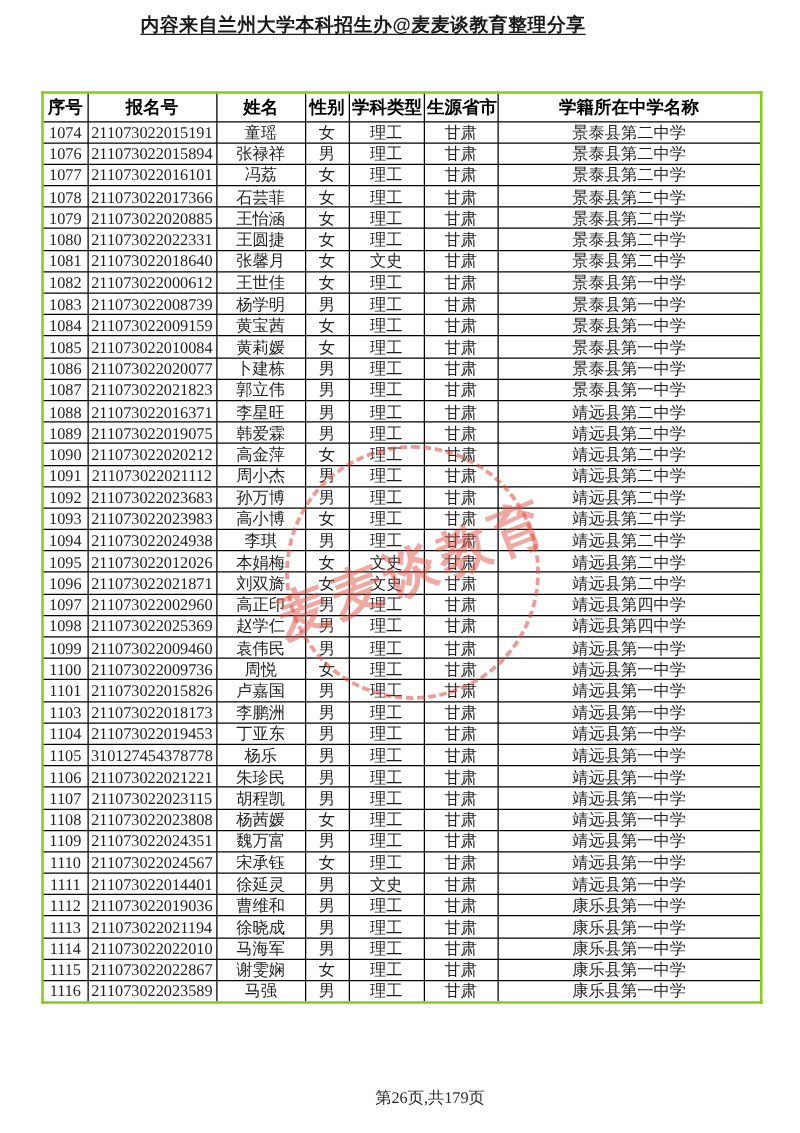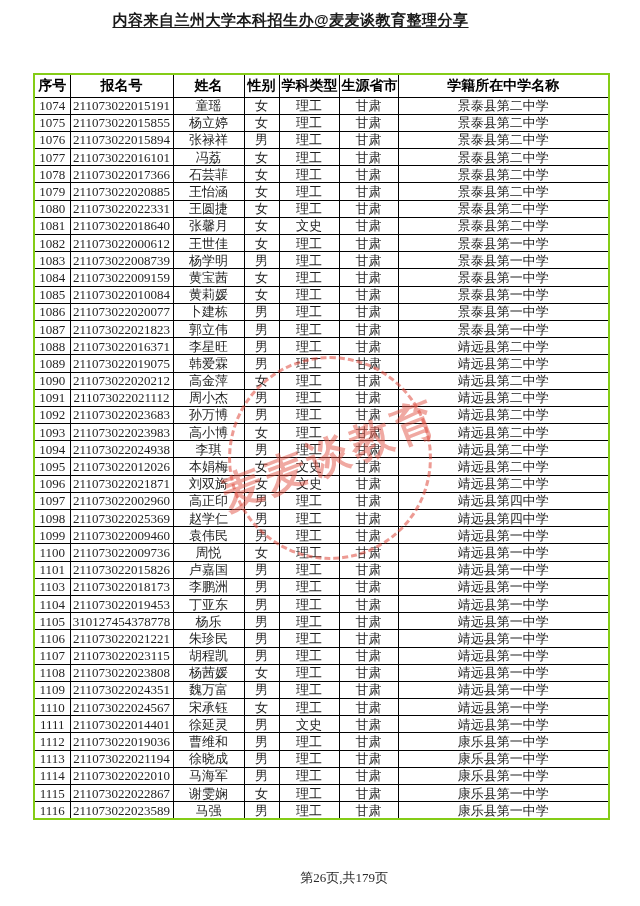--- a/index.html
+++ b/index.html
@@ -127,29 +127,20 @@
       <tr>
         <td>1074</td>
         <td>211073022015191</td>
         <td>童瑶</td>
         <td>女</td>
         <td>理工</td>
         <td>甘肃</td>
         <td>景泰县第二中学</td>
       </tr>
       <tr>
-        <td>1075</td>
-        <td>211073022015855</td>
-        <td>杨立婷</td>
-        <td>女</td>
-        <td>理工</td>
-        <td>甘肃</td>
-        <td>景泰县第二中学</td>
-      </tr>
-      <tr>
         <td>1076</td>
         <td>211073022015894</td>
         <td>张禄祥</td>
         <td>男</td>
         <td>理工</td>
         <td>甘肃</td>
         <td>景泰县第二中学</td>
       </tr>
       <tr>
         <td>1077</td>

